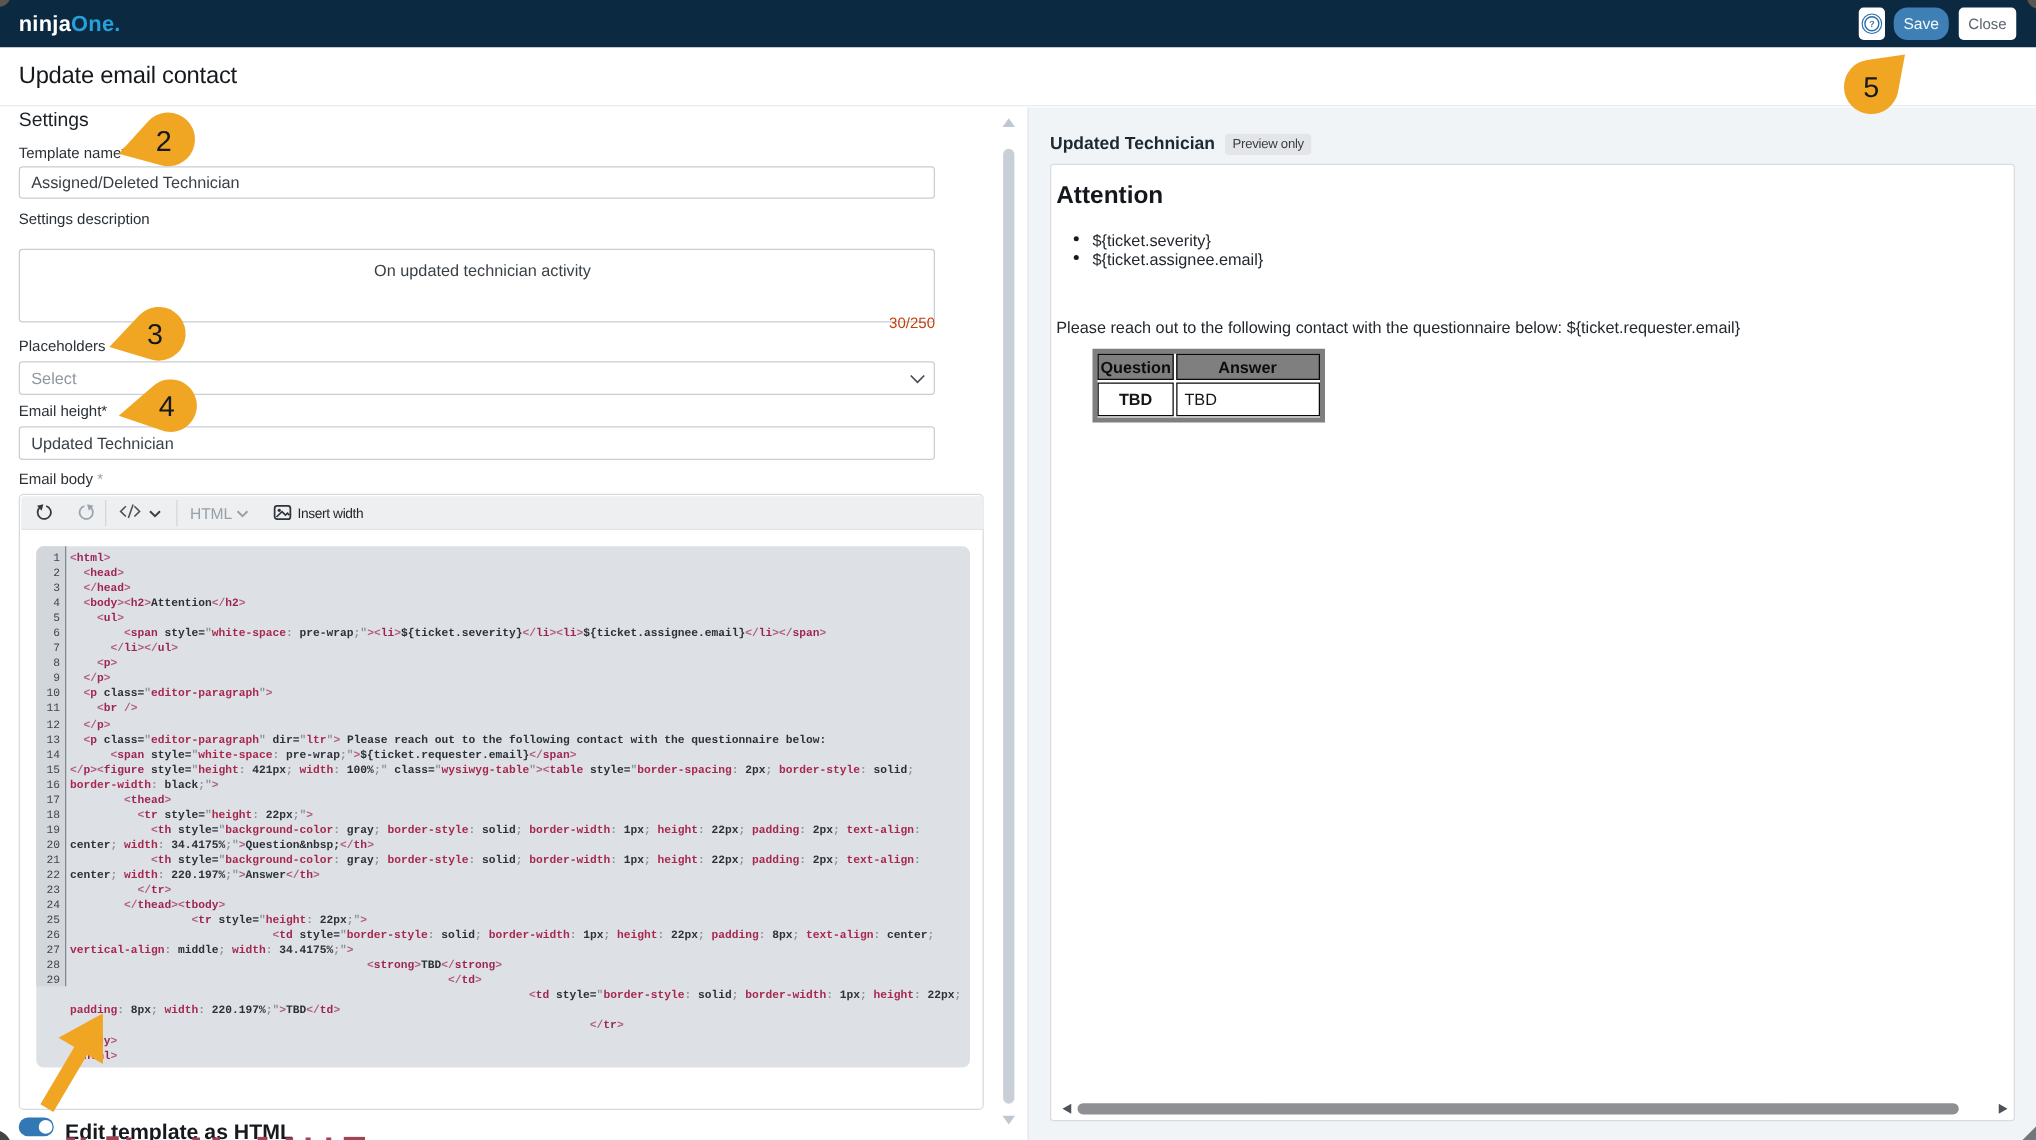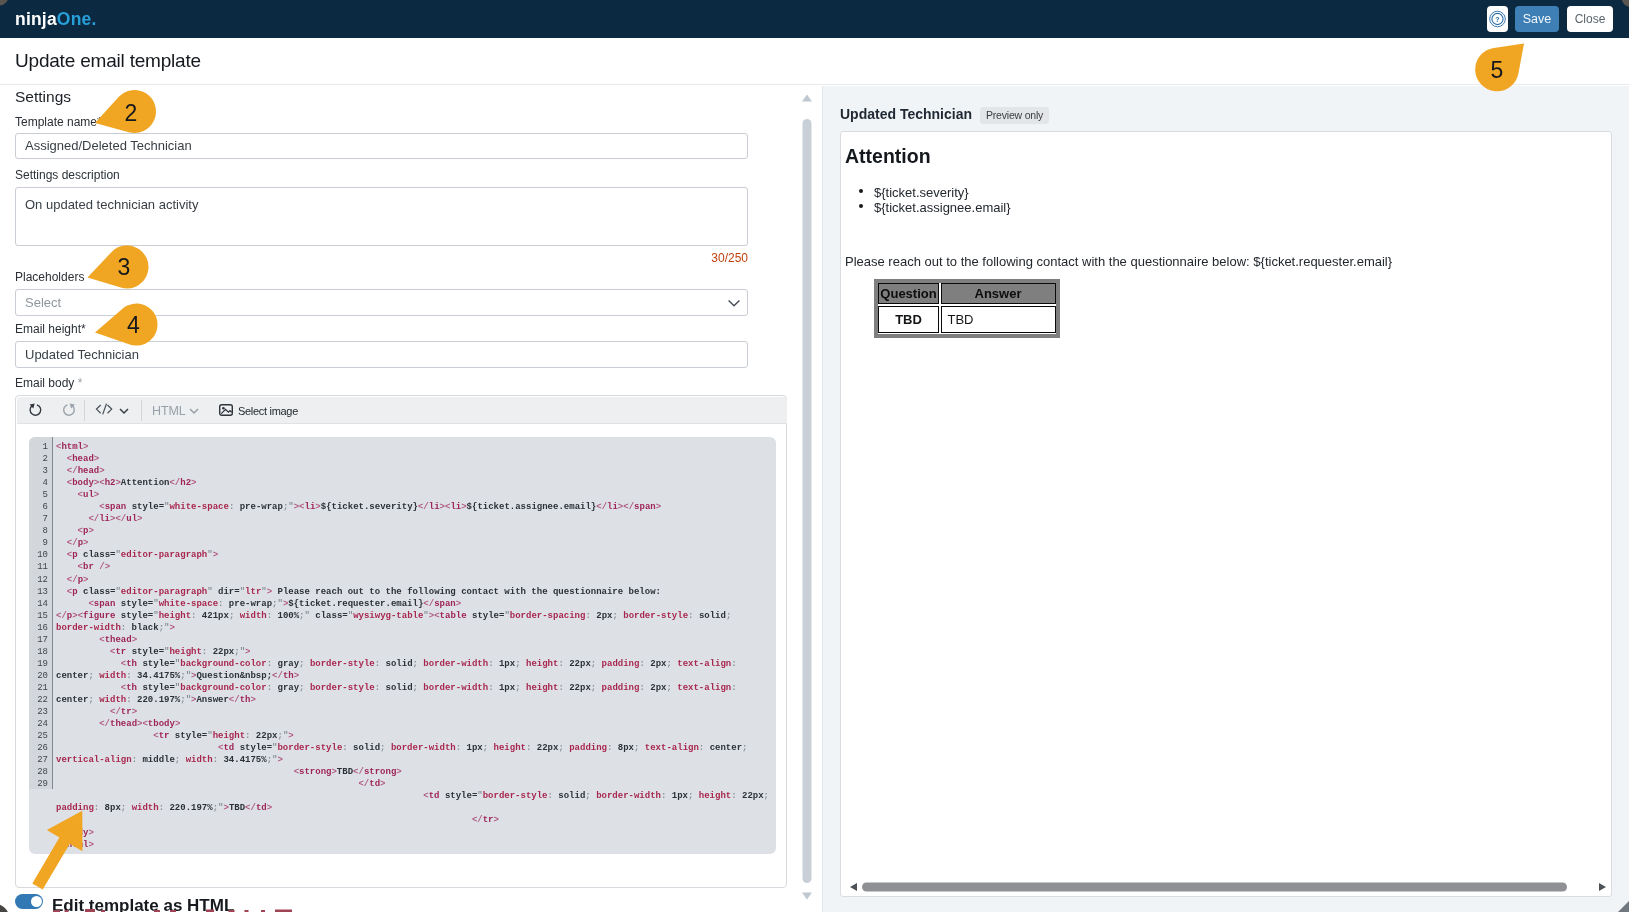--- a/index.html
+++ b/index.html
@@ -4,36 +4,36 @@
 * { margin:0; padding:0; box-sizing:border-box; }
 html,body { width:1629px; height:912px; overflow:hidden; background:#fff;
   font-family:"Liberation Sans", sans-serif; }
 .abs { position:absolute; }
 
 #nav { position:absolute; left:0; top:0; width:1629px; height:38px; background:#0c2942; }
 #logo { position:absolute; left:15px; top:9px; font-size:17.5px; font-weight:700; color:#fff; letter-spacing:0.2px;}
 #logo .one { color:#279fd9; }
 .navbtn { position:absolute; top:6px; height:26px; border-radius:4px; font-size:13px; text-align:center; }
 #helpbtn { left:1487px; width:21px; background:#fff; }
-#savebtn { left:1515px; width:44px; background:#3e7fb6; color:#f2f7fb; line-height:26px; font-size:12.5px; }
+#savebtn { left:1515px; width:44px; background:#3e7fb6; color:#f2f7fb; line-height:26px; font-size:12.5px;border-radius:11px; }
 #closebtn{ left:1567px; width:46px; background:#fff; color:#5b646c; line-height:26px; font-size:12px; }
 
 #phead { position:absolute; left:0; top:38px; width:1629px; height:47px; background:#fff;
   border-bottom:1px solid #e8eaed; }
 #ptitle { position:absolute; left:15px; top:50px; font-size:19px; font-weight:400; color:#15191e; letter-spacing:-0.2px; }
 
 #rightbg { position:absolute; left:822px; top:86px; width:807px; height:826px;
   background:#f1f4f7; border-left:1px solid #e3e6e9; }
 
 .lbl { position:absolute; left:15px; font-size:12px; color:#2a3036; }
 .inp { position:absolute; left:15px; width:733px; background:#fff; border:1px solid #c9ced4;
   border-radius:3px; font-size:13px; color:#383f45; padding-left:9px; }
 #settings { position:absolute; left:15px; top:88px; font-size:15.5px; font-weight:400; color:#1b2026; }
 #inp1 { top:133px; height:26px; line-height:24px; }
-#txta { top:187px; height:59px; line-height:17px; padding-top:8px; }
+#txta { top:199px; height:59px; line-height:17px; padding-top:8px;text-align:center; }
 #counter { position:absolute; left:648px; top:251px; width:100px; text-align:right; font-size:12px; color:#c2410c;}
 #sel  { top:289px; height:27px; line-height:25px; color:#8e969e; }
 #inp2 { top:341px; height:27px; line-height:25px; }
 
 #editor { position:absolute; left:15px; top:395px; width:772px; height:493px;
   border:1px solid #d6dade; border-radius:4px; background:#fff; }
 #toolbar { position:absolute; left:1px; top:1px; width:770px; height:27px; background:#edeff1;
   border-bottom:1px solid #e0e3e6; border-radius:3px 3px 0 0; }
 .tsep { position:absolute; top:3px; width:1px; height:21px; background:#d3d7da; }
 .ticon { position:absolute; top:0; height:27px; }
@@ -77,21 +77,21 @@
 <div id="helpbtn" class="navbtn">
  <svg width="21" height="26" viewBox="0 0 21 26">
   <circle cx="10.5" cy="13" r="7.8" fill="none" stroke="#2a6ca8" stroke-width="0.9"></circle>
   <circle cx="10.5" cy="13" r="5.6" fill="none" stroke="#2a6ca8" stroke-width="1.1"></circle>
   <text x="10.5" y="15.6" font-size="7" font-weight="700" fill="#2a6ca8" text-anchor="middle" font-family="Liberation Sans">?</text>
  </svg>
 </div>
 <div id="savebtn" class="navbtn">Save</div>
 <div id="closebtn" class="navbtn">Close</div>
 <div id="phead"></div>
-<div id="ptitle">Update email template</div>
+<div id="ptitle">Update email contact</div>
 <div id="rightbg"></div>
 
 <div id="settings">Settings</div>
 <div class="lbl" style="top:115px">Template name*</div>
 <div class="inp" id="inp1">Assigned/Deleted Technician</div>
 <div class="lbl" style="top:168px">Settings description</div>
 <div class="inp" id="txta">On updated technician activity</div>
 <div id="counter">30/250</div>
 <div class="lbl" style="top:270px">Placeholders</div>
 <div class="inp" id="sel">Select</div>
@@ -126,21 +126,21 @@
   <div class="tsep" style="left:124px"></div>
   <div id="thtml">HTML</div>
   <svg class="ticon" style="left:169px" width="16" height="27" viewBox="0 0 16 27">
     <polyline points="4,12 8,16 12,12" fill="none" stroke="#97a0a8" stroke-width="1.5"></polyline>
       </svg>
   <svg class="ticon" style="left:201px" width="18" height="27" viewBox="0 0 18 27">
     <rect x="1.7" y="7.7" width="12.6" height="10.6" rx="2" fill="none" stroke="#2e343a" stroke-width="1.4"></rect>
     <circle cx="5.4" cy="11.2" r="1.3" fill="#2e343a"></circle>
     <path d="M3.2 16.6 L7.6 12.4 L10.4 15.1 L12 13.6 L13.6 15.2" fill="none" stroke="#2e343a" stroke-width="1.3"></path>
   </svg>
-  <div id="tinsert">Select image</div>
+  <div id="tinsert">Insert width</div>
  </div>
  <div id="codeblk">
   <div id="gutbg"></div>
       <div id="gutline"></div>
   <pre id="gutter">1
 2
 3
 4
 5
 6

